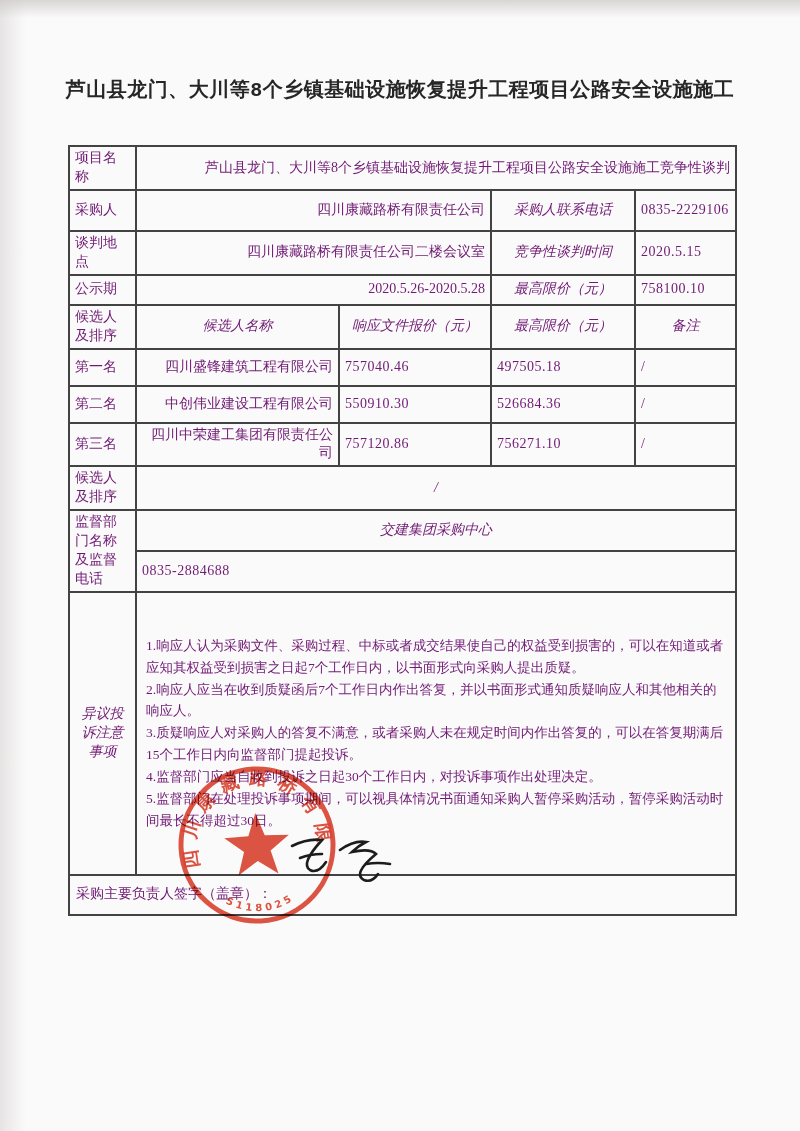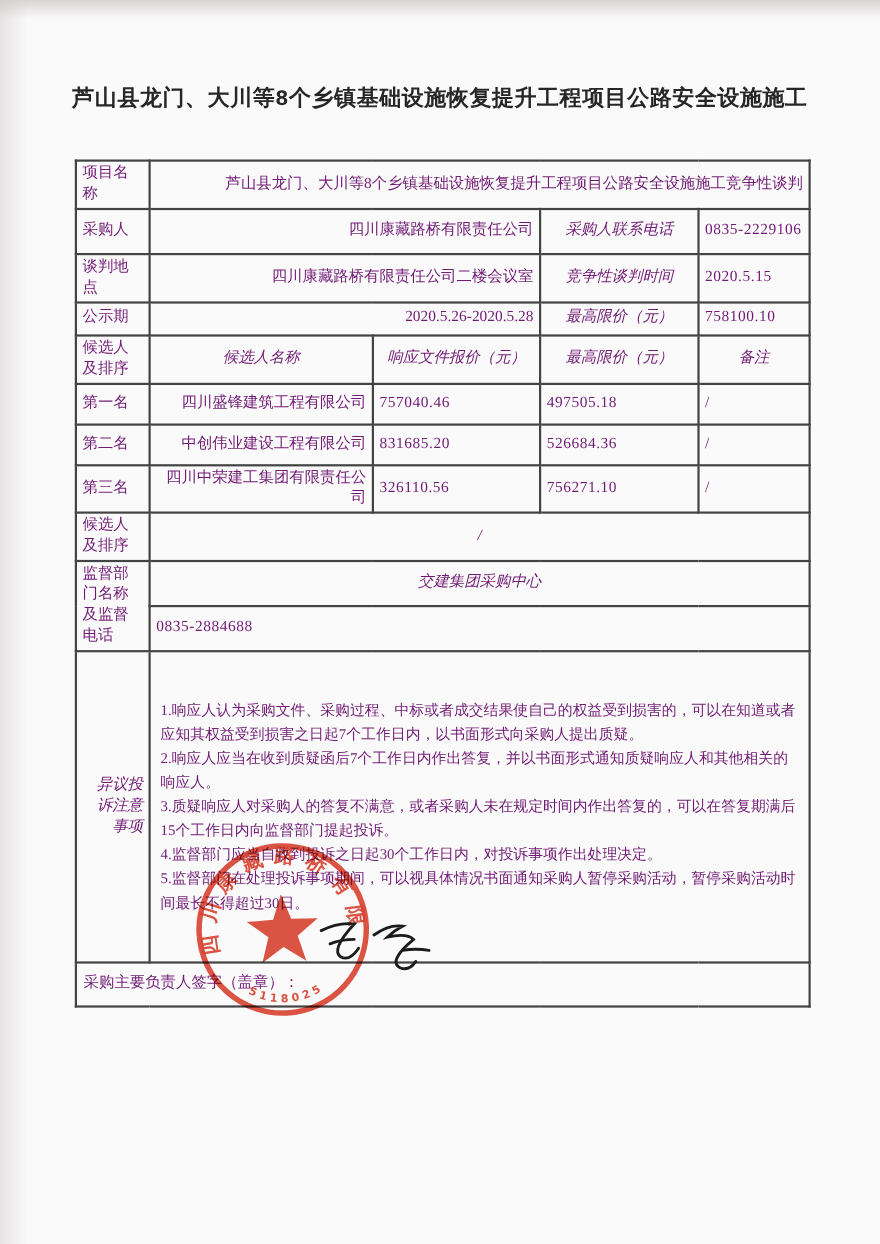--- a/index.html
+++ b/index.html
@@ -123,44 +123,44 @@
     <tr style="height:37px">
       <td class="lbl">第一名</td>
       <td class="val">四川盛锋建筑工程有限公司</td>
       <td class="num">757040.46</td>
       <td class="num">497505.18</td>
       <td class="num">/</td>
     </tr>
     <tr style="height:37px">
       <td class="lbl">第二名</td>
       <td class="val">中创伟业建设工程有限公司</td>
-      <td class="num">831685.20</td>
+      <td class="num">550910.30</td>
       <td class="num">526684.36</td>
       <td class="num">/</td>
     </tr>
     <tr style="height:37px">
       <td class="lbl">第三名</td>
       <td class="val">四川中荣建工集团有限责任公司</td>
-      <td class="num">326110.56</td>
+      <td class="num">757120.86</td>
       <td class="num">756271.10</td>
       <td class="num">/</td>
     </tr>
     <tr style="height:40px">
       <td class="lbl">候选人及排序</td>
       <td class="ctr" colspan="4">/</td>
     </tr>
     <tr style="height:37px">
       <td class="lbl" rowspan="2">监督部门名称及监督电话</td>
       <td class="ctr" colspan="4">交建集团采购中心</td>
     </tr>
     <tr style="height:37px">
       <td class="num" colspan="4">0835-2884688</td>
     </tr>
     <tr style="height:283px">
-      <td class="lbl ctr" style="text-align:right">异议投诉注意事项</td>
+      <td class="lbl ctr" style="text-align:center">异议投诉注意事项</td>
       <td class="objection-cell" colspan="4">
         <div class="item">1.响应人认为采购文件、采购过程、中标或者成交结果使自己的权益受到损害的，可以在知道或者应知其权益受到损害之日起7个工作日内，以书面形式向采购人提出质疑。</div>
         <div class="item">2.响应人应当在收到质疑函后7个工作日内作出答复，并以书面形式通知质疑响应人和其他相关的响应人。</div>
         <div class="item">3.质疑响应人对采购人的答复不满意，或者采购人未在规定时间内作出答复的，可以在答复期满后15个工作日内向监督部门提起投诉。</div>
         <div class="item">4.监督部门应当自收到投诉之日起30个工作日内，对投诉事项作出处理决定。</div>
         <div class="item">5.监督部门在处理投诉事项期间，可以视具体情况书面通知采购人暂停采购活动，暂停采购活动时间最长不得超过30日。</div>
       </td>
     </tr>
     <tr style="height:40px">
       <td class="sig-cell" colspan="5">采购主要负责人签字（盖章）：</td>

